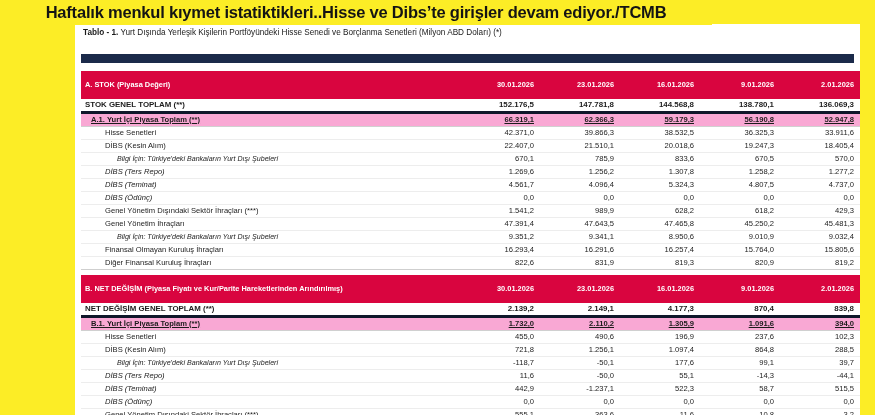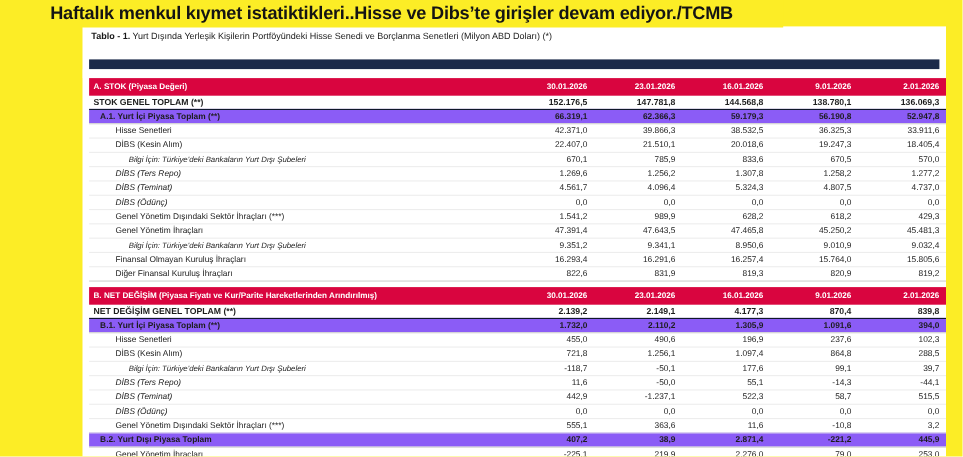--- a/index.html
+++ b/index.html
@@ -78,39 +78,40 @@
 
   col.c-label { width: 379px; }
   col.c-val { width: 80px; }
 
   tr.section-head {
     background: #d9053f;
     color: #ffffff;
     font-weight: bold;
   }
   tr.section-head td {
-    height: 16px;
+    height: 28px;
     line-height: 12px;
     font-size: 7.4px;
   }
   tr.section-head td.label { padding-left: 4px; }
   tr.section-head td.val { text-align: right; padding-right: 6px; }
 
   tr.total-row td {
     height: 12px;
     line-height: 12px;
     font-weight: bold;
     font-size: 7.9px;
-    border-bottom: 1px solid #0f172a;
+    border-bottom: 3px solid #0f172a;
   }
   tr.total-row td.label { padding-left: 4px; }
   tr.total-row td.val { text-align: right; padding-right: 6px; }
 
   tr.subtotal-row {
-    background: #8b5cf6;
+    background: #f9a8d4;
+    text-decoration: underline;
   }
   tr.subtotal-row td {
     height: 12px;
     line-height: 12px;
     font-weight: bold;
     font-size: 7.6px;
     border-bottom: 1px solid #d0d0d0;
   }
   tr.subtotal-row td.label { padding-left: 10px; }
   tr.subtotal-row td.val { text-align: right; padding-right: 6px; }

